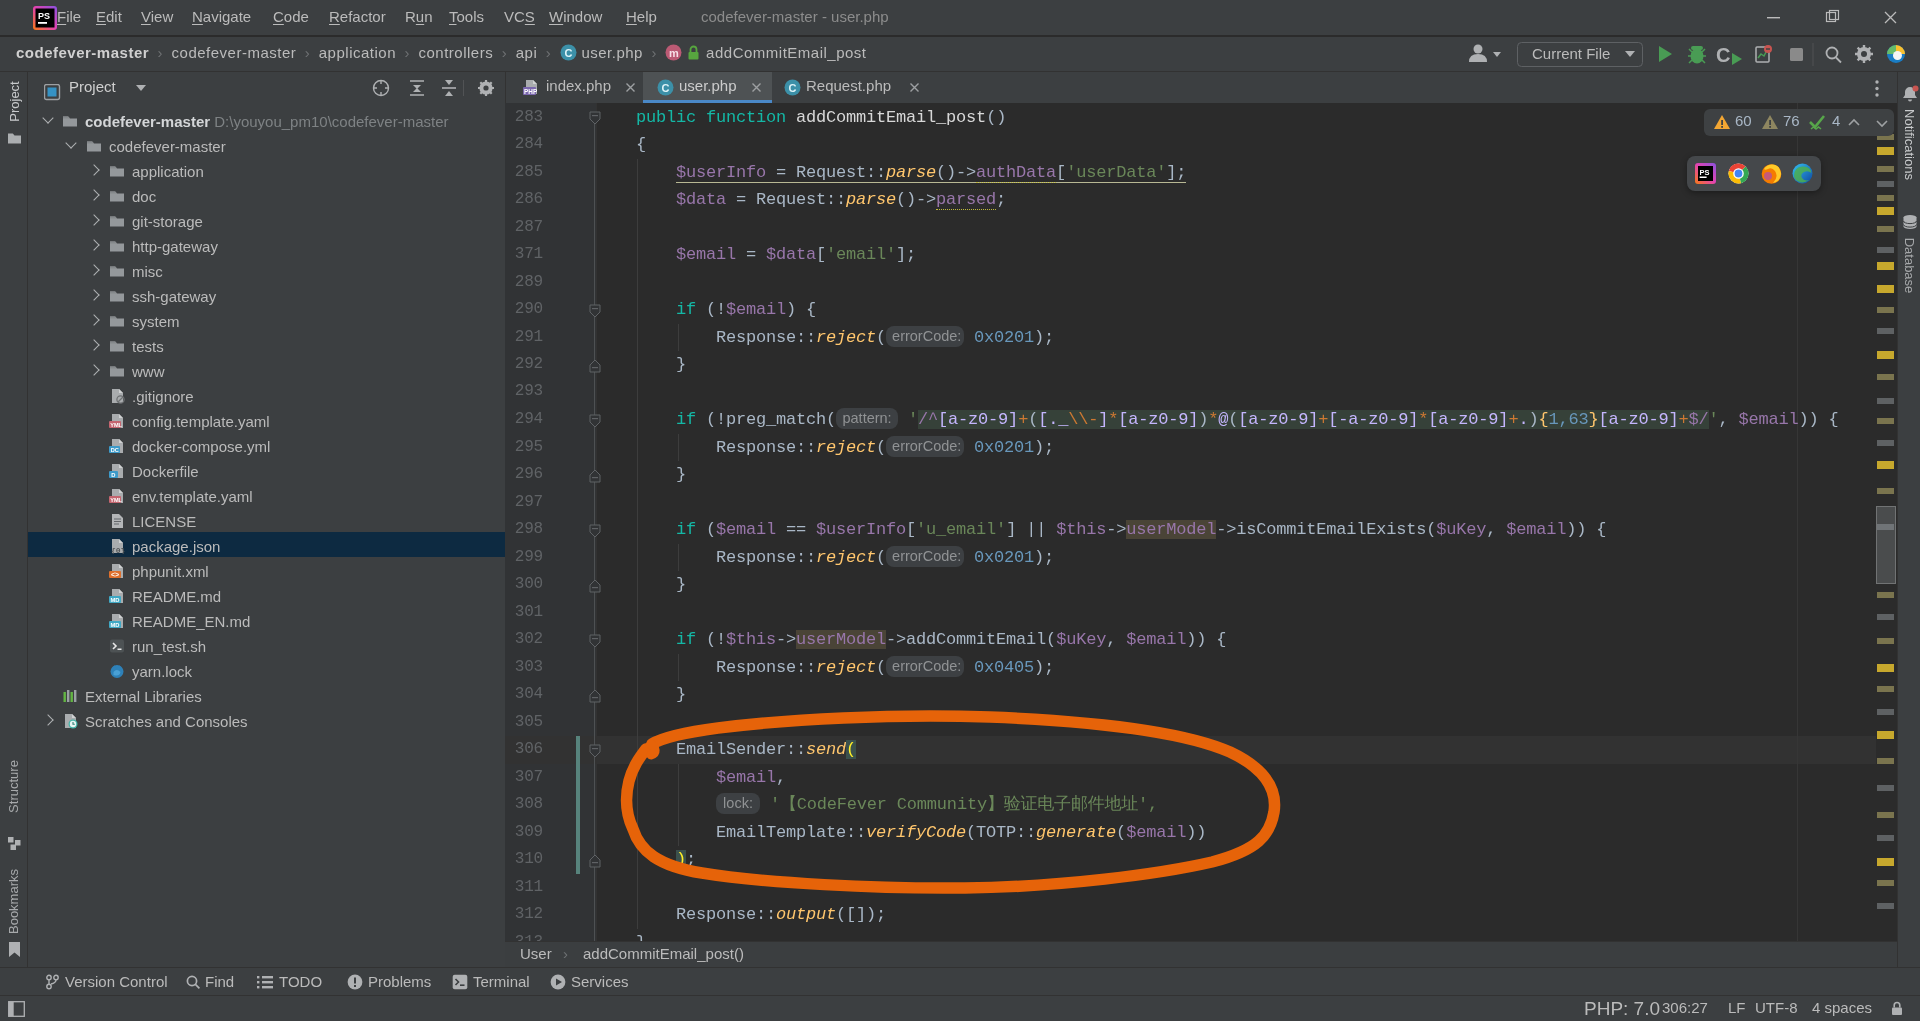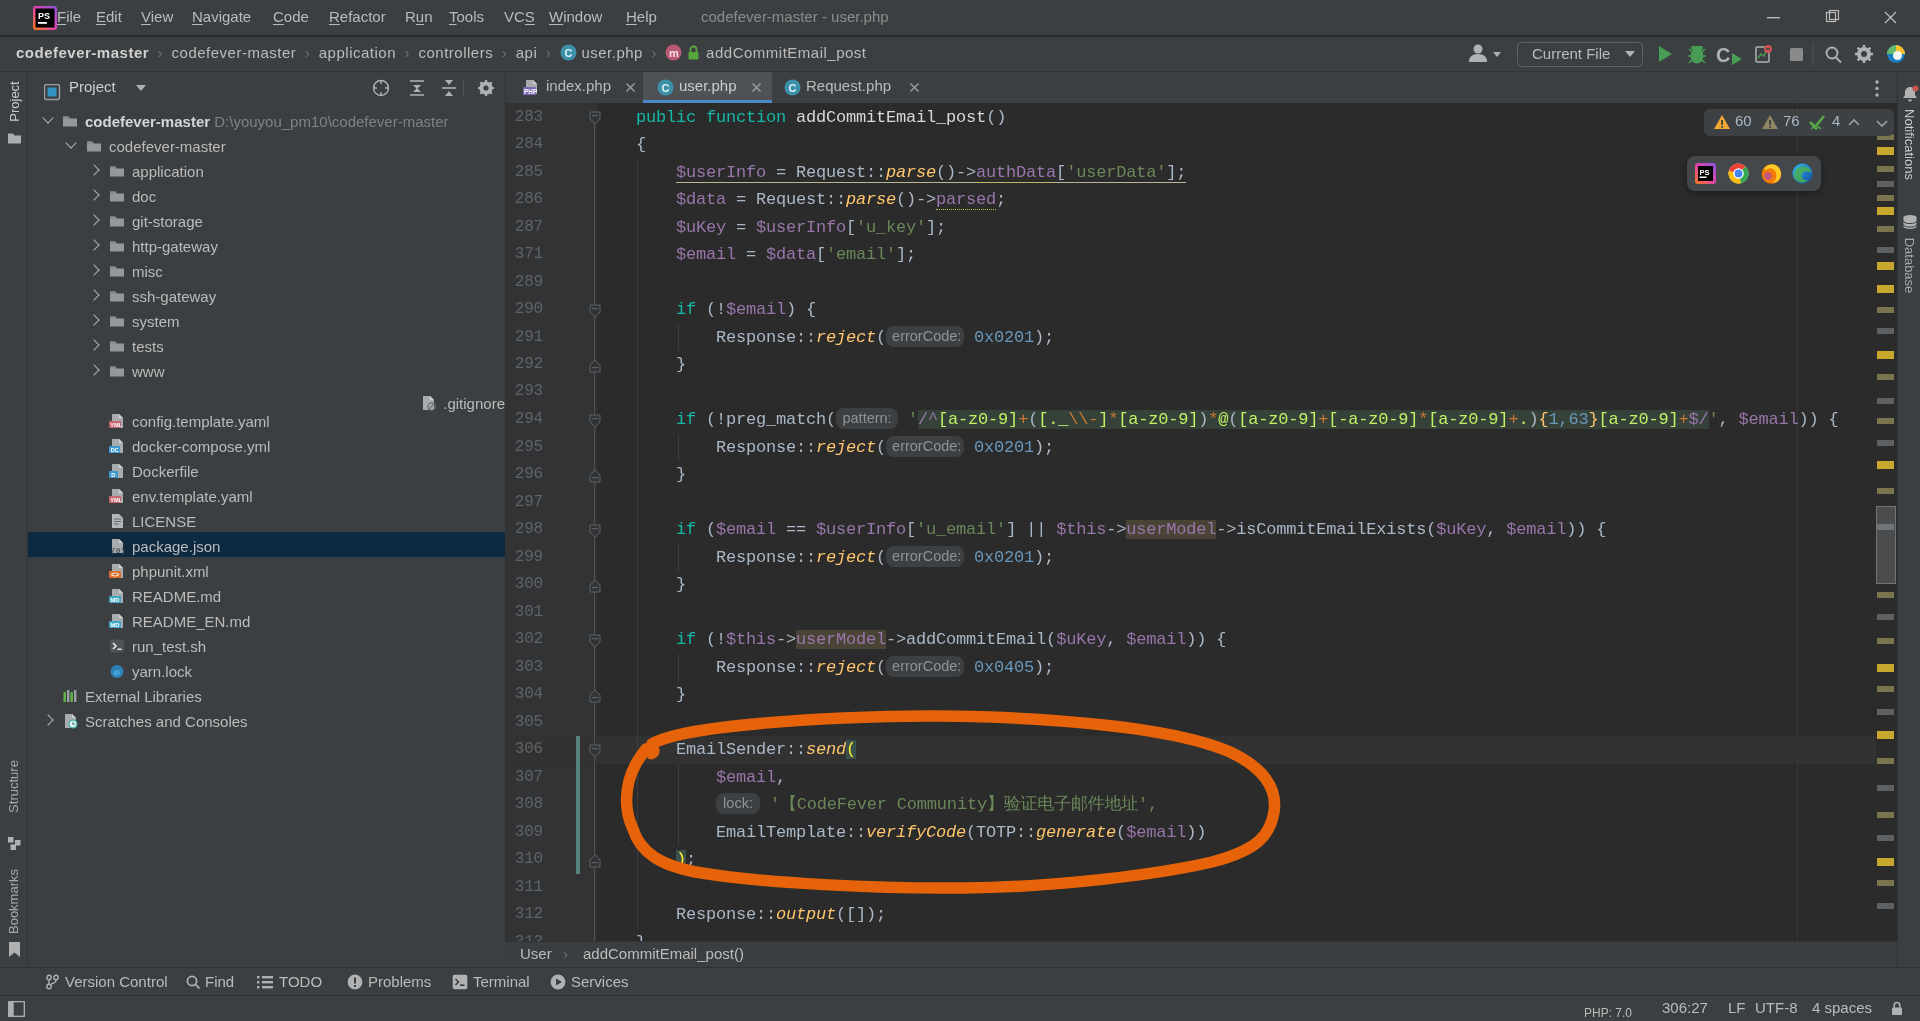--- a/index.html
+++ b/index.html
@@ -31,21 +31,21 @@
 .kw { color:#14b8a6; }
 .var { color:#9876AA; }
 .str { color:#6A8759; }
 .num { color:#6897BB; }
 .fn { color:#FFC66D; font-style:italic; }
 .hint { display:inline-block; background:#3D4043; color:#909294; border-radius:8px;
   font-family:"Liberation Sans", sans-serif; font-size:14.5px; letter-spacing:0;
   height:21px; line-height:21px; padding:0 6px; vertical-align:baseline; position:relative; top:-1px;}
 .hl-id { background:#4A4437; }
 .rebg { background:#364139; }
-.rxc { color:#bef264; }
+.rxc { color:#c4b5fd; }
 .rxq { color:#CC7832; }
 .rxa { color:#9876AA; }
 .rxb { color:#FFC66D; }
 .hint { text-align:center; }
 .hl-par { background:#3B514D; color:#FFEF28; }
 .uline { border-bottom:1px solid #B8B894; }
 .wave { border-bottom:1px dotted #BEB83A; }
 
 
 .trow { position:absolute; left:0px; width:477px; height:25px; line-height:25px; color:#BBBBBB; font-size:15px; white-space:nowrap; }
@@ -233,21 +233,21 @@
             <path d="M1 3.5 h5.2 l1.8 2 h-7 z" fill="#85898C"></path>
           </svg><span class="lbl">system</span></div>
     <div class="trow" style="top:260px;"><span class="chev" style="margin-left:58px"></span><svg class="ticon" style="margin-left:7px" width="16" height="16">
             <path d="M1 3.5 h5.2 l1.8 2 h7 v8 h-14 z" fill="#94989B"></path>
             <path d="M1 3.5 h5.2 l1.8 2 h-7 z" fill="#85898C"></path>
           </svg><span class="lbl">tests</span></div>
     <div class="trow" style="top:285px;"><span class="chev" style="margin-left:58px"></span><svg class="ticon" style="margin-left:7px" width="16" height="16">
             <path d="M1 3.5 h5.2 l1.8 2 h7 v8 h-14 z" fill="#94989B"></path>
             <path d="M1 3.5 h5.2 l1.8 2 h-7 z" fill="#85898C"></path>
           </svg><span class="lbl">www</span></div>
-    <div class="trow" style="top:317px;text-align:right;"><svg class="ticon" style="margin-left:81px" width="16" height="16">
+    <div class="trow" style="top:310px;"><svg class="ticon" style="margin-left:81px" width="16" height="16">
             <path d="M3 1 h7 l4 4 v10 h-11 z" fill="#A9ACAE"></path>
             <path d="M10 1 l4 4 h-4 z" fill="#CFD1D2"></path>
             <circle cx="11.5" cy="11.5" r="3.6" fill="none" stroke="#6E7173" stroke-width="1.3"></circle>
             <path d="M9 14 L 14 9" stroke="#6E7173" stroke-width="1.3"></path>
           </svg><span class="lbl">.gitignore</span></div>
     <div class="trow" style="top:335px;"><svg class="ticon" style="margin-left:81px" width="16" height="16">
             <path d="M3 1 h7 l4 4 v10 h-11 z" fill="#A9ACAE"></path>
             <path d="M10 1 l4 4 h-4 z" fill="#CFD1D2"></path>
             <rect x="0" y="8" width="12" height="7" rx="1" fill="#C4656F"></rect>
             <text x="1.2" y="13.6" font-size="5.6" font-weight="bold" fill="#fff" font-family="Liberation Sans">YML</text>
@@ -454,21 +454,20 @@
       </svg>
   <div class="gut" style="top:0.75px;left:0;width:38px">283</div>
   <div class="codeline" style="top:0.75px">    <span class="kw">public</span> <span class="kw">function</span> <span style="color:#D8D8D8">addCommitEmail_post</span>()</div>
   <div class="gut" style="top:28.25px;left:0;width:38px">284</div>
   <div class="codeline" style="top:28.25px">    {</div>
   <div class="gut" style="top:55.75px;left:0;width:38px">285</div>
   <div class="codeline" style="top:55.75px">        <span class="uline"><span class="var">$userInfo</span> = Request::<span class="fn">parse</span>()-&gt;<span class="var wave">authData</span>[<span class="str">'userData'</span>];</span></div>
   <div class="gut" style="top:83.25px;left:0;width:38px">286</div>
   <div class="codeline" style="top:83.25px">        <span class="var">$data</span> = Request::<span class="fn">parse</span>()-&gt;<span class="var wave">parsed</span>;</div>
   <div class="gut" style="top:110.75px;left:0;width:38px">287</div>
-  <div class="codeline" style="top:110.75px">        <span class="var">$uKey</span> = <span class="var">$userInfo</span>[<span class="str">'u_key'</span>];</div>
   <div class="gut" style="top:138.25px;left:0;width:38px">371</div>
   <div class="codeline" style="top:138.25px">        <span class="var">$email</span> = <span class="var">$data</span>[<span class="str">'email'</span>];</div>
   <div class="gut" style="top:165.75px;left:0;width:38px">289</div>
   <div class="gut" style="top:193.25px;left:0;width:38px">290</div>
   <div class="codeline" style="top:193.25px">        <span class="kw">if</span> (!<span class="var">$email</span>) {</div>
   <div class="gut" style="top:220.75px;left:0;width:38px">291</div>
   <div class="codeline" style="top:220.75px">            Response::<span class="fn">reject</span>(<span class="hint" style="width:78px">errorCode:</span> <span class="num">0x0201</span>);</div>
   <div class="gut" style="top:248.25px;left:0;width:38px">292</div>
   <div class="codeline" style="top:248.25px">        }</div>
   <div class="gut" style="top:275px;left:0;width:38px">293</div>
@@ -647,21 +646,21 @@
         <circle cx="8" cy="8" r="7.4" fill="#AFB1B3"></circle>
         <path d="M6 4.5 L12 8 L6 11.5 Z" fill="#3C3F41"></path>
       </svg>
     <div class="abs" style="left:571px;top:5px;font-size:15px;color:#BBBBBB">Services</div>
   </div>
   <div class="abs" id="statusbar">
     <svg class="abs" style="left:8px;top:5px" width="17" height="16">
       <rect x="0.7" y="0.7" width="15.6" height="14.6" fill="none" stroke="#AFB1B3" stroke-width="1.3"></rect>
       <rect x="0.7" y="0.7" width="5" height="14.6" fill="#AFB1B3"></rect>
     </svg>
-    <div class="abs" style="left:1584px;top:10px;font-size:12px;color:#BBBBBB">PHP: 7.0</div>
+    <div class="abs" style="left:1584px;top:2px;font-size:19px;color:#BBBBBB">PHP: 7.0</div>
     <div class="abs" style="left:1662px;top:3px;font-size:15px;color:#BBBBBB">306:27</div>
     <div class="abs" style="left:1728px;top:3px;font-size:15px;color:#BBBBBB">LF</div>
     <div class="abs" style="left:1755px;top:3px;font-size:15px;color:#BBBBBB">UTF-8</div>
     <div class="abs" style="left:1812px;top:3px;font-size:15px;color:#BBBBBB">4 spaces</div>
     <svg class="abs" style="left:1890px;top:5px" width="14" height="15">
       <rect x="2" y="6.5" width="10" height="7.5" rx="1" fill="#AFB1B3"></rect>
       <path d="M 4.2 6.5 L 4.2 4.3 A 2.8 2.8 0 0 1 9.8 4.3 L 9.8 6.5" fill="none" stroke="#AFB1B3" stroke-width="1.6"></path>
     </svg>
   </div>
   <svg class="abs" id="annot" width="1920" height="1021" style="left:0;top:0;pointer-events:none">

